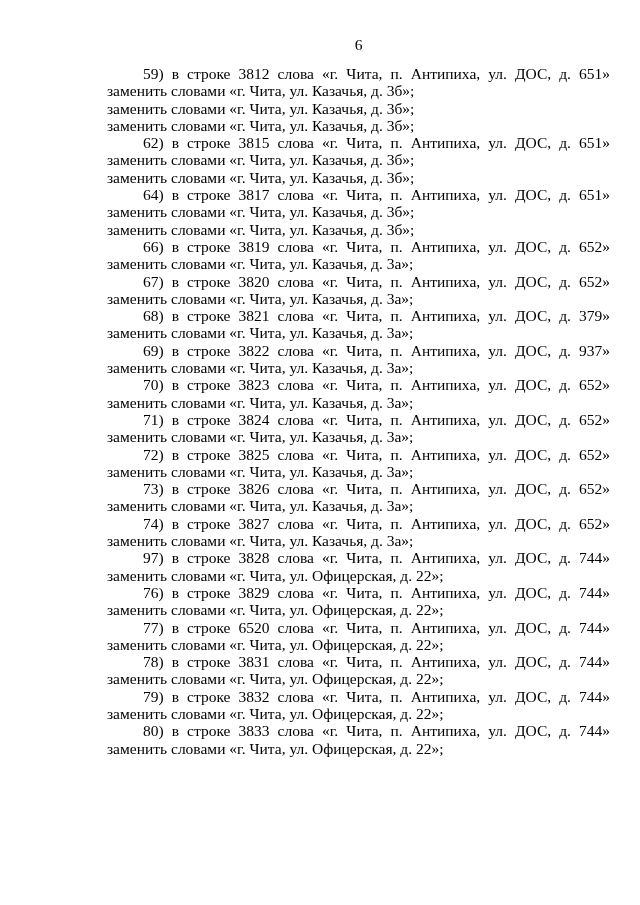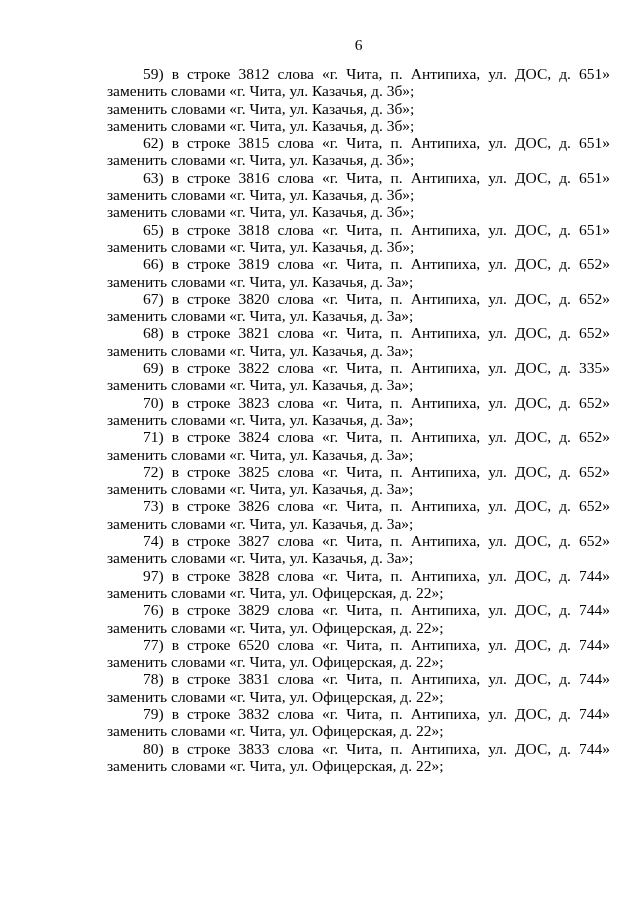--- a/index.html
+++ b/index.html
@@ -71,50 +71,49 @@
   <div class="amendment-item">
     <div class="l2">заменить словами «г. Чита, ул. Казачья, д. 3б»;</div>
   </div>
 
   <div class="amendment-item">
     <div class="l1">62) в строке 3815 слова «г. Чита, п. Антипиха, ул. ДОС, д. 651»</div>
     <div class="l2">заменить словами «г. Чита, ул. Казачья, д. 3б»;</div>
   </div>
 
   <div class="amendment-item">
-    <div class="l1">63) в строке 3816 слова «г. Чита, п. Антипиха, ул. ДОС, д. 651»</div>
     <div class="l2">заменить словами «г. Чита, ул. Казачья, д. 3б»;</div>
   </div>
 
   <div class="amendment-item">
+    <div class="l1">64) в строке 3817 слова «г. Чита, п. Антипиха, ул. ДОС, д. 651»</div>
     <div class="l2">заменить словами «г. Чита, ул. Казачья, д. 3б»;</div>
   </div>
 
   <div class="amendment-item">
-    <div class="l1">65) в строке 3818 слова «г. Чита, п. Антипиха, ул. ДОС, д. 651»</div>
     <div class="l2">заменить словами «г. Чита, ул. Казачья, д. 3б»;</div>
   </div>
 
   <div class="amendment-item">
     <div class="l1">66) в строке 3819 слова «г. Чита, п. Антипиха, ул. ДОС, д. 652»</div>
     <div class="l2">заменить словами «г. Чита, ул. Казачья, д. 3а»;</div>
   </div>
 
   <div class="amendment-item">
     <div class="l1">67) в строке 3820 слова «г. Чита, п. Антипиха, ул. ДОС, д. 652»</div>
     <div class="l2">заменить словами «г. Чита, ул. Казачья, д. 3а»;</div>
   </div>
 
   <div class="amendment-item">
-    <div class="l1">68) в строке 3821 слова «г. Чита, п. Антипиха, ул. ДОС, д. 652»</div>
+    <div class="l1">68) в строке 3821 слова «г. Чита, п. Антипиха, ул. ДОС, д. 379»</div>
     <div class="l2">заменить словами «г. Чита, ул. Казачья, д. 3а»;</div>
   </div>
 
   <div class="amendment-item">
-    <div class="l1">69) в строке 3822 слова «г. Чита, п. Антипиха, ул. ДОС, д. 335»</div>
+    <div class="l1">69) в строке 3822 слова «г. Чита, п. Антипиха, ул. ДОС, д. 937»</div>
     <div class="l2">заменить словами «г. Чита, ул. Казачья, д. 3а»;</div>
   </div>
 
   <div class="amendment-item">
     <div class="l1">70) в строке 3823 слова «г. Чита, п. Антипиха, ул. ДОС, д. 652»</div>
     <div class="l2">заменить словами «г. Чита, ул. Казачья, д. 3а»;</div>
   </div>
 
   <div class="amendment-item">
     <div class="l1">71) в строке 3824 слова «г. Чита, п. Антипиха, ул. ДОС, д. 652»</div>

